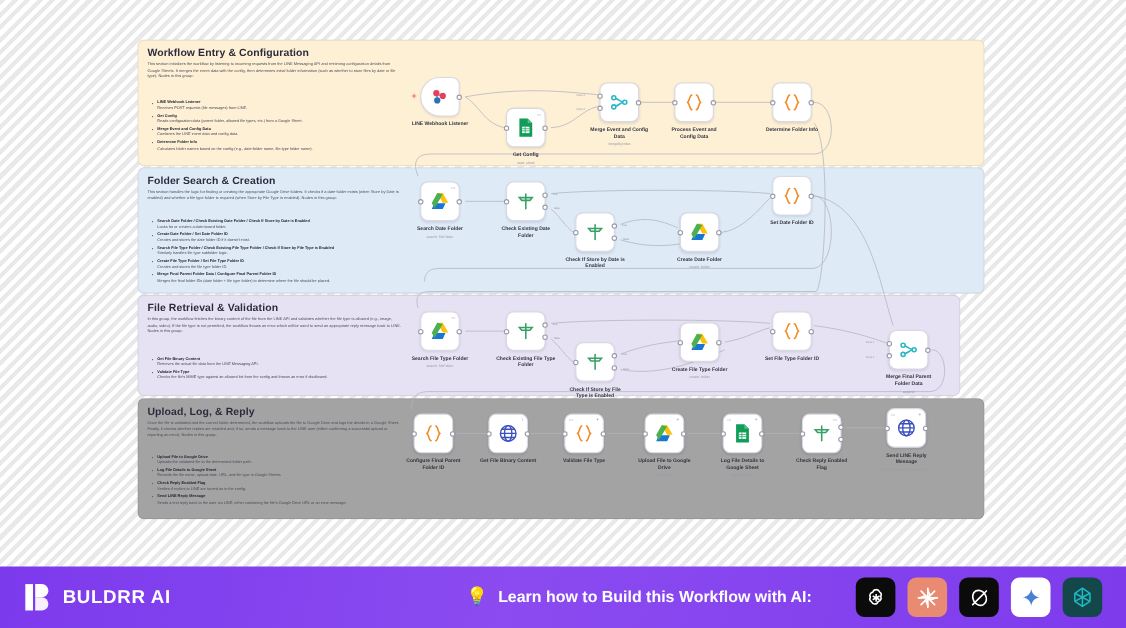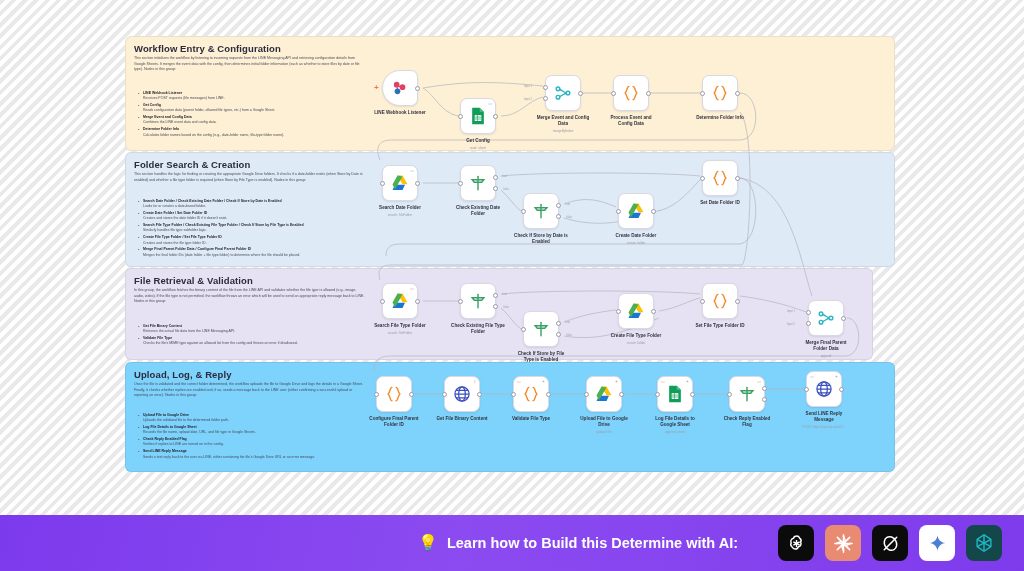--- a/index.html
+++ b/index.html
@@ -251,21 +251,21 @@
 
   <div class="group" id="g2" style="left:125px; top:268px; width:748px; height:92px; background:#e6e2f3;">
     <div class="grp-title">File Retrieval &amp; Validation</div>
     <div class="grp-desc">In this group, the workflow fetches the binary content of the file from the LINE API and validates whether the file type is allowed (e.g., image, audio, video). If the file type is not permitted, the workflow throws an error which will be used to send an appropriate reply message back to LINE. Nodes in this group:</div>
     <ul class="grp-list" style="top:55px;">
       <li><b>Get File Binary Content</b><span>Retrieves the actual file data from the LINE Messaging API.</span></li>
       <li><b>Validate File Type</b><span>Checks the file's MIME type against an allowed list from the config and throws an error if disallowed.</span></li>
     </ul>
   </div>
 
-  <div class="group" id="g3" style="left:125px; top:362px; width:770px; height:110px; background:#7dd3fc;">
+  <div class="group" id="g3" style="left:125px; top:362px; width:770px; height:110px; background:#a3a3a3;">
     <div class="grp-title">Upload, Log, &amp; Reply</div>
     <div class="grp-desc">Once the file is validated and the correct folder determined, the workflow uploads the file to Google Drive and logs the details in a Google Sheet. Finally, it checks whether replies are enabled and, if so, sends a message back to the LINE user (either confirming a successful upload or reporting an error). Nodes in this group:</div>
     <ul class="grp-list" style="top:50px;">
       <li><b>Upload File to Google Drive</b><span>Uploads the validated file to the determined folder path.</span></li>
       <li><b>Log File Details to Google Sheet</b><span>Records the file name, upload date, URL, and file type in Google Sheets.</span></li>
       <li><b>Check Reply Enabled Flag</b><span>Verifies if replies to LINE are turned on in the config.</span></li>
       <li><b>Send LINE Reply Message</b><span>Sends a text reply back to the user via LINE, either containing the file's Google Drive URL or an error message.</span></li>
     </ul>
   </div>
 
@@ -640,23 +640,31 @@
   </div>
   <div class="tb-btn">
     <svg viewBox="0 0 24 24" fill="none" stroke="#2b2b33" stroke-width="2" stroke-linecap="round" stroke-linejoin="round">
       <path d="M9 7L4 11l5 4"></path>
         <path d="M4 11h9a6 6 0 010 12"></path>
     </svg>
   </div>
 </div>
 
 <div id="footer">
+  <div id="brand">
+    <svg class="logo" viewBox="0 0 26 28">
+      <rect x="1" y="2" width="7" height="24" fill="#ffffff"></rect>
+      <path d="M10 2h6a6 6 0 010 12h-6z" fill="#ffffff"></path>
+      <path d="M10 14h6a6 6 0 010 12h-6z" fill="#ffffff" opacity="0.92"></path>
+    </svg>
+    <div class="name">BULDRR AI</div>
+  </div>
   <div id="cta">
     <span class="bulb">💡</span>
-    <span class="cta-text">Learn how to Build this Determine with AI:</span>
+    <span class="cta-text">Learn how to Build this Workflow with AI:</span>
   </div>
   <div id="ai-logos" style="margin-right:22px;">
     <div class="ai-chip" style="background:#0b0b0b;">
       <svg width="23" height="23" viewBox="0 0 24 24" fill="none" stroke="#ffffff" stroke-width="1.5" stroke-linejoin="round">
         <path d="M12 4.2a3.2 3.2 0 00-3.1 2.4 3.2 3.2 0 00-2.4 4.8 3.2 3.2 0 001.1 4.3 3.2 3.2 0 003.2 2.1 3.2 3.2 0 003.1-2.4 3.2 3.2 0 002.4-4.8 3.2 3.2 0 00-1.1-4.3A3.2 3.2 0 0012 4.2z"></path>
         <path d="M12 8.3v7.4M8.7 10.2l6.6 3.6M15.3 10.2l-6.6 3.6"></path>
       </svg>
     </div>
     <div class="ai-chip" style="background:#e98b72;">
       <svg width="23" height="23" viewBox="0 0 24 24" stroke="#ffffff" stroke-width="1.6" stroke-linecap="round">

